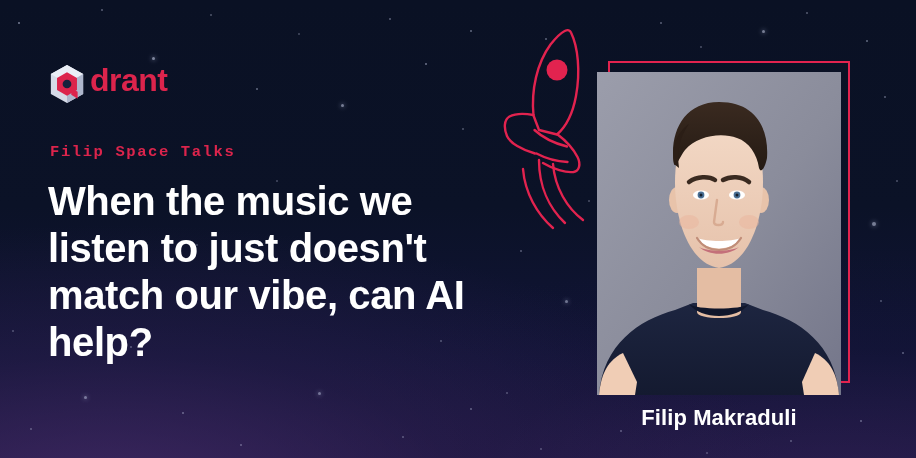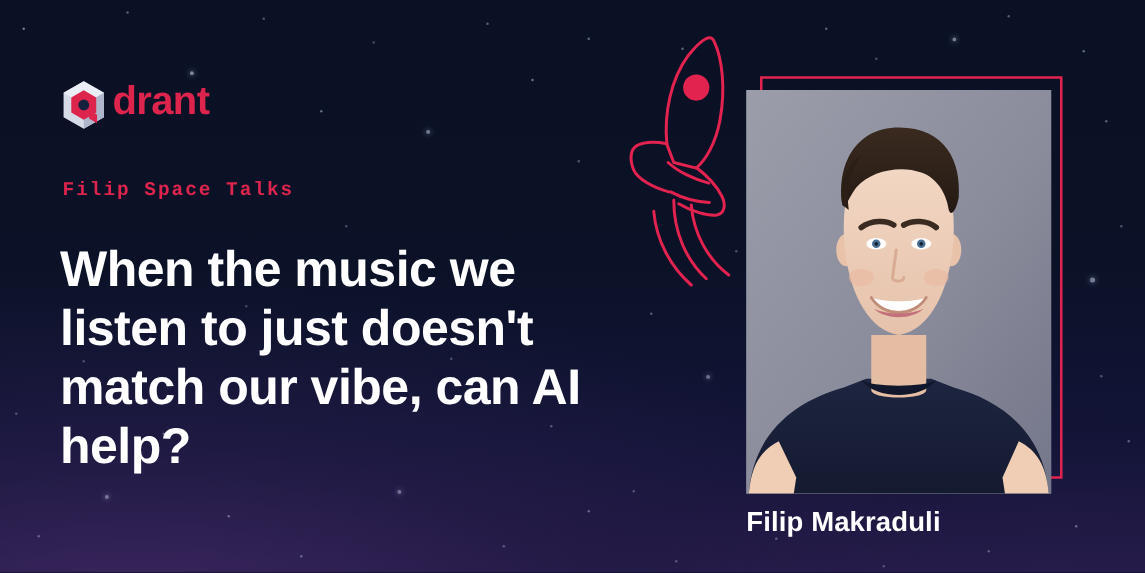--- a/index.html
+++ b/index.html
@@ -34,40 +34,39 @@
     position:absolute;left:50px;top:143px;
     font-family:"Liberation Mono","DejaVu Sans Mono",monospace;
     font-size:15.5px;letter-spacing:1.6px;font-weight:700;color:#dc244c;
   }
 
   
   #headline{
     position:absolute;left:48px;top:178px;width:452px;
     font-size:40px;line-height:47px;font-weight:700;color:#ffffff;
     letter-spacing:-0.4px;
-    margin-top:15px;
   }
 
   
   #rocket{position:absolute;left:487px;top:18px;width:135px;height:215px;}
 
   
   #photo-frame{
     position:absolute;left:608px;top:61px;width:242px;height:322px;
     border:2px solid #e2234f;box-sizing:border-box;
   }
   #photo{
     position:absolute;left:597px;top:72px;width:244px;height:323px;
     overflow:hidden;background:#8b8d9c;
   }
   #photo svg{display:block;width:244px;height:323px;}
 
   
   #speaker-name{
-    position:absolute;left:597px;top:405px;width:244px;text-align:left;
+    position:absolute;left:597px;top:405px;width:244px;text-align:center;
     color:#ffffff;font-size:22px;font-weight:700;letter-spacing:0.1px;
   }
 </style>
 </head>
 <body>
 
 <div id="banner">
 
   <div class="stars">
     <div class="star" style="left:18px;top:22px;width:2px;height:2px;opacity:.55"></div>

